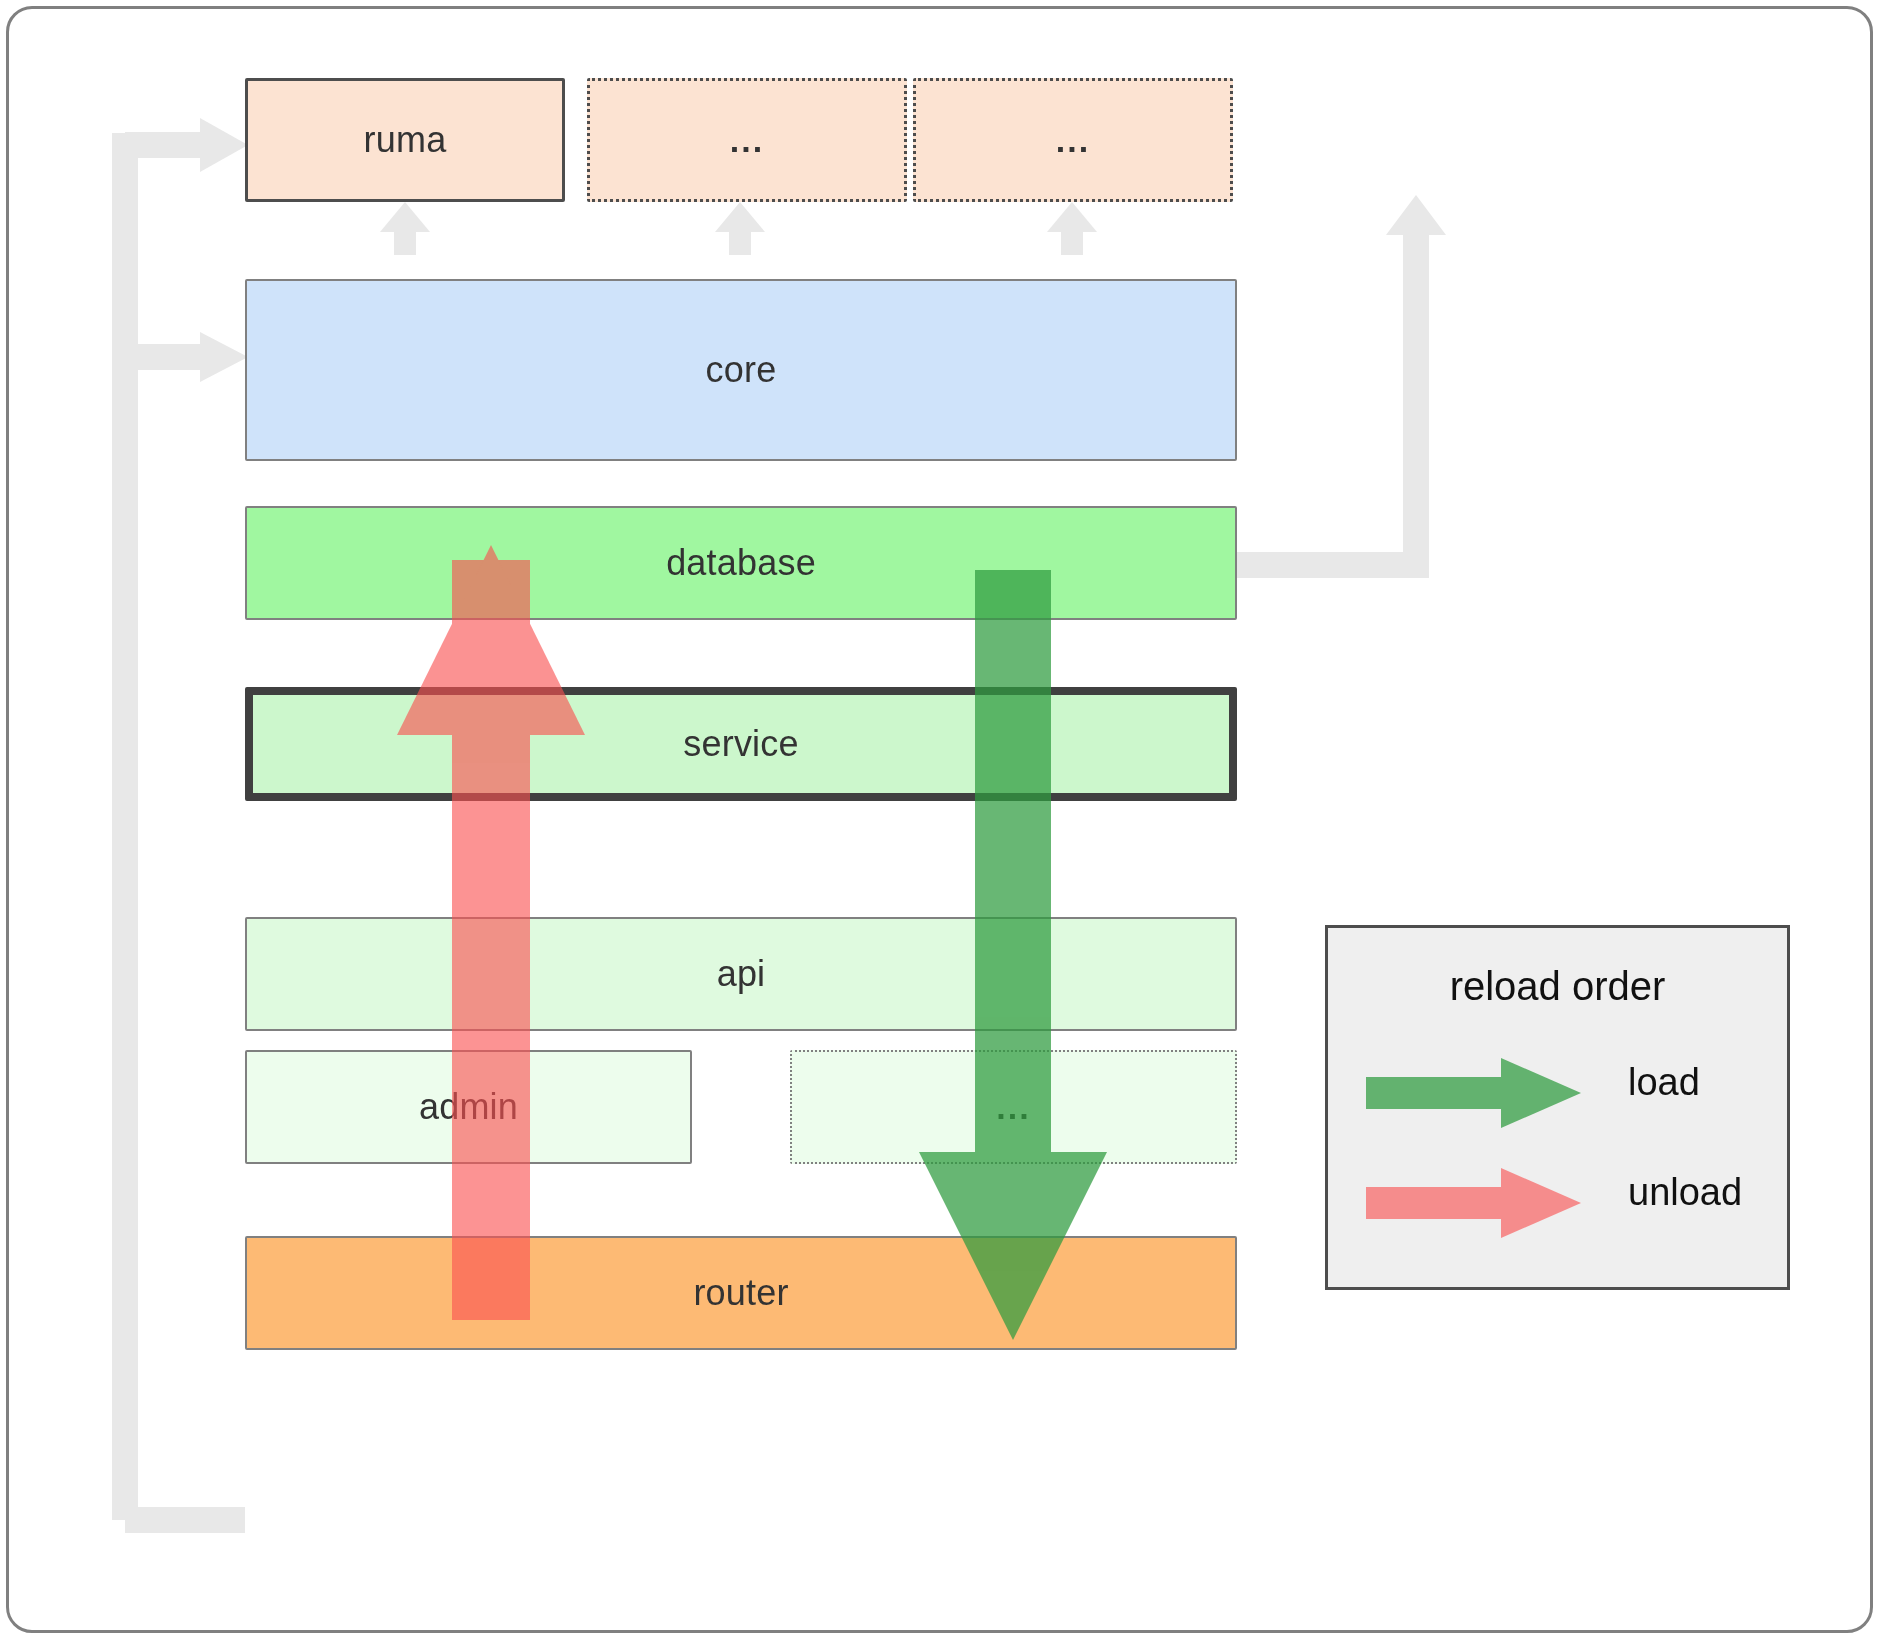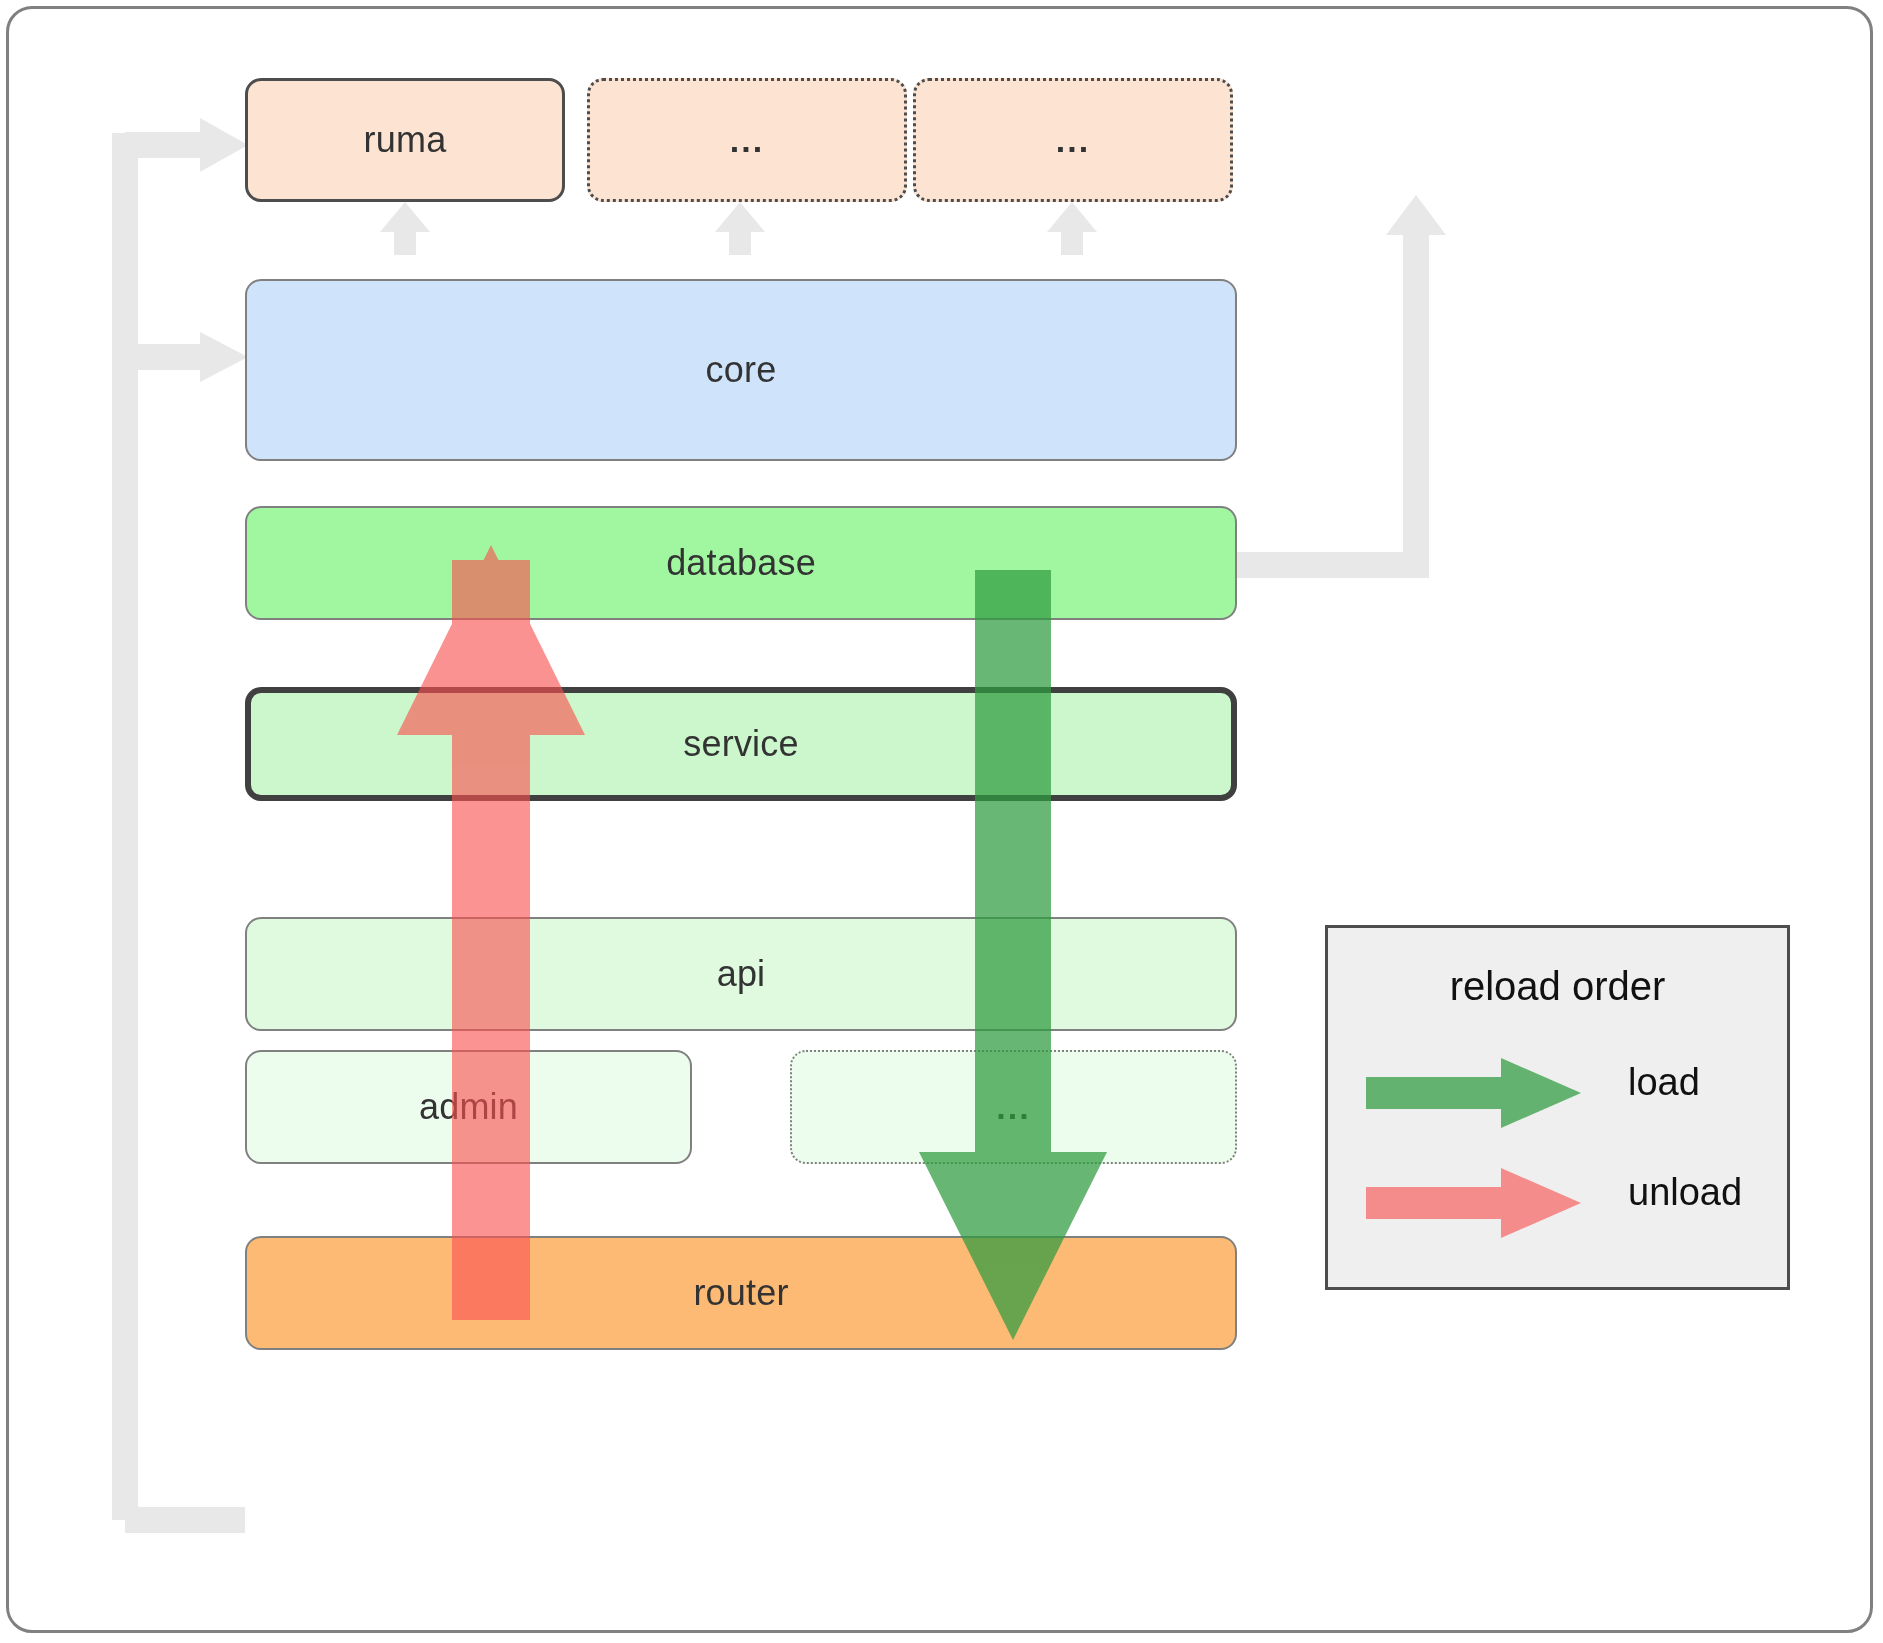--- a/index.html
+++ b/index.html
@@ -34,21 +34,21 @@
     width: 1883px;
     height: 1643px;
     pointer-events: none;
   }
   .node {
     position: absolute;
     box-sizing: border-box;
     display: flex;
     align-items: center;
     justify-content: center;
-    border-radius: 16px;
+    border-radius: 2px;
     font-size: 36px;
     color: #333333;
     letter-spacing: 0.2px;
   }
   .node-dots { font-size: 34px; font-weight: bold; letter-spacing: 2px; }
 
   .n-top-solid {
     background: #FCE3D2;
     border: 3px solid #4D4D4D;
   }
@@ -59,21 +59,21 @@
   .n-core {
     background: #CFE3FA;
     border: 2px solid #808080;
   }
   .n-db {
     background: #A0F7A0;
     border: 2px solid #808080;
   }
   .n-service {
     background: #CCF7CC;
-    border: 6px solid #404040;
+    border: 8px solid #404040;
   }
   .n-api {
     background: #DFFADF;
     border: 2px solid #808080;
   }
   .n-admin {
     background: #EDFDED;
     border: 2px solid #808080;
   }
   .n-dots-low {

